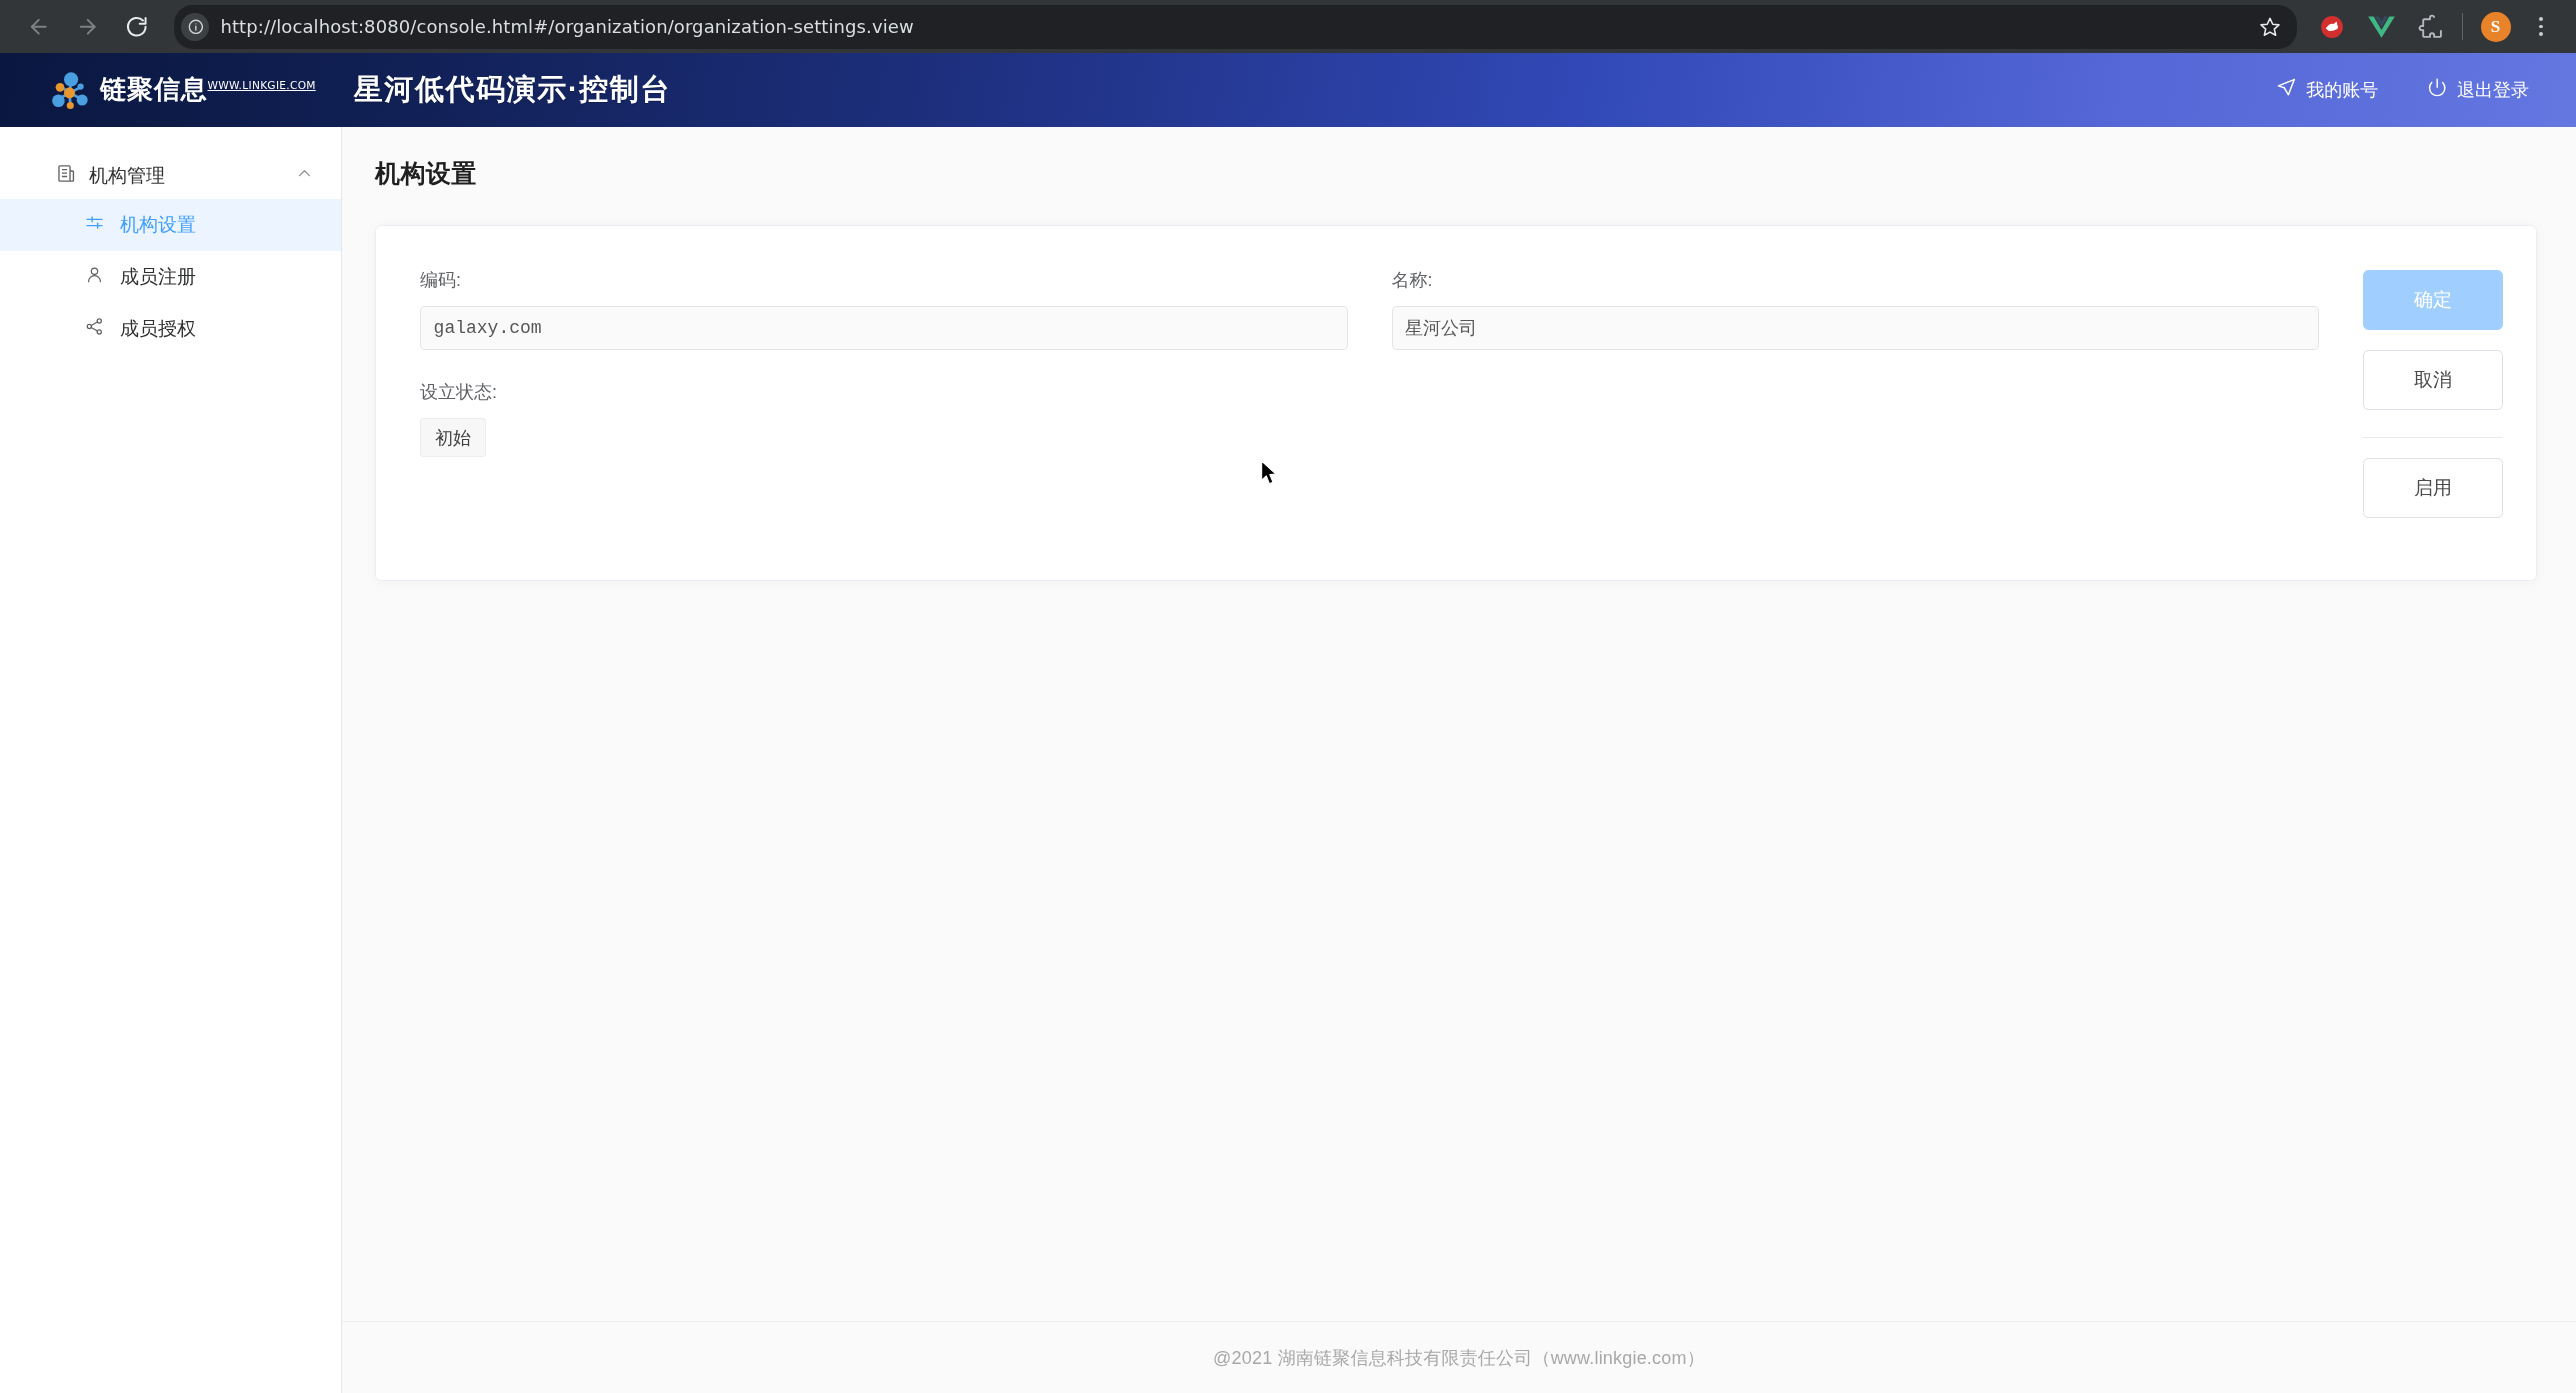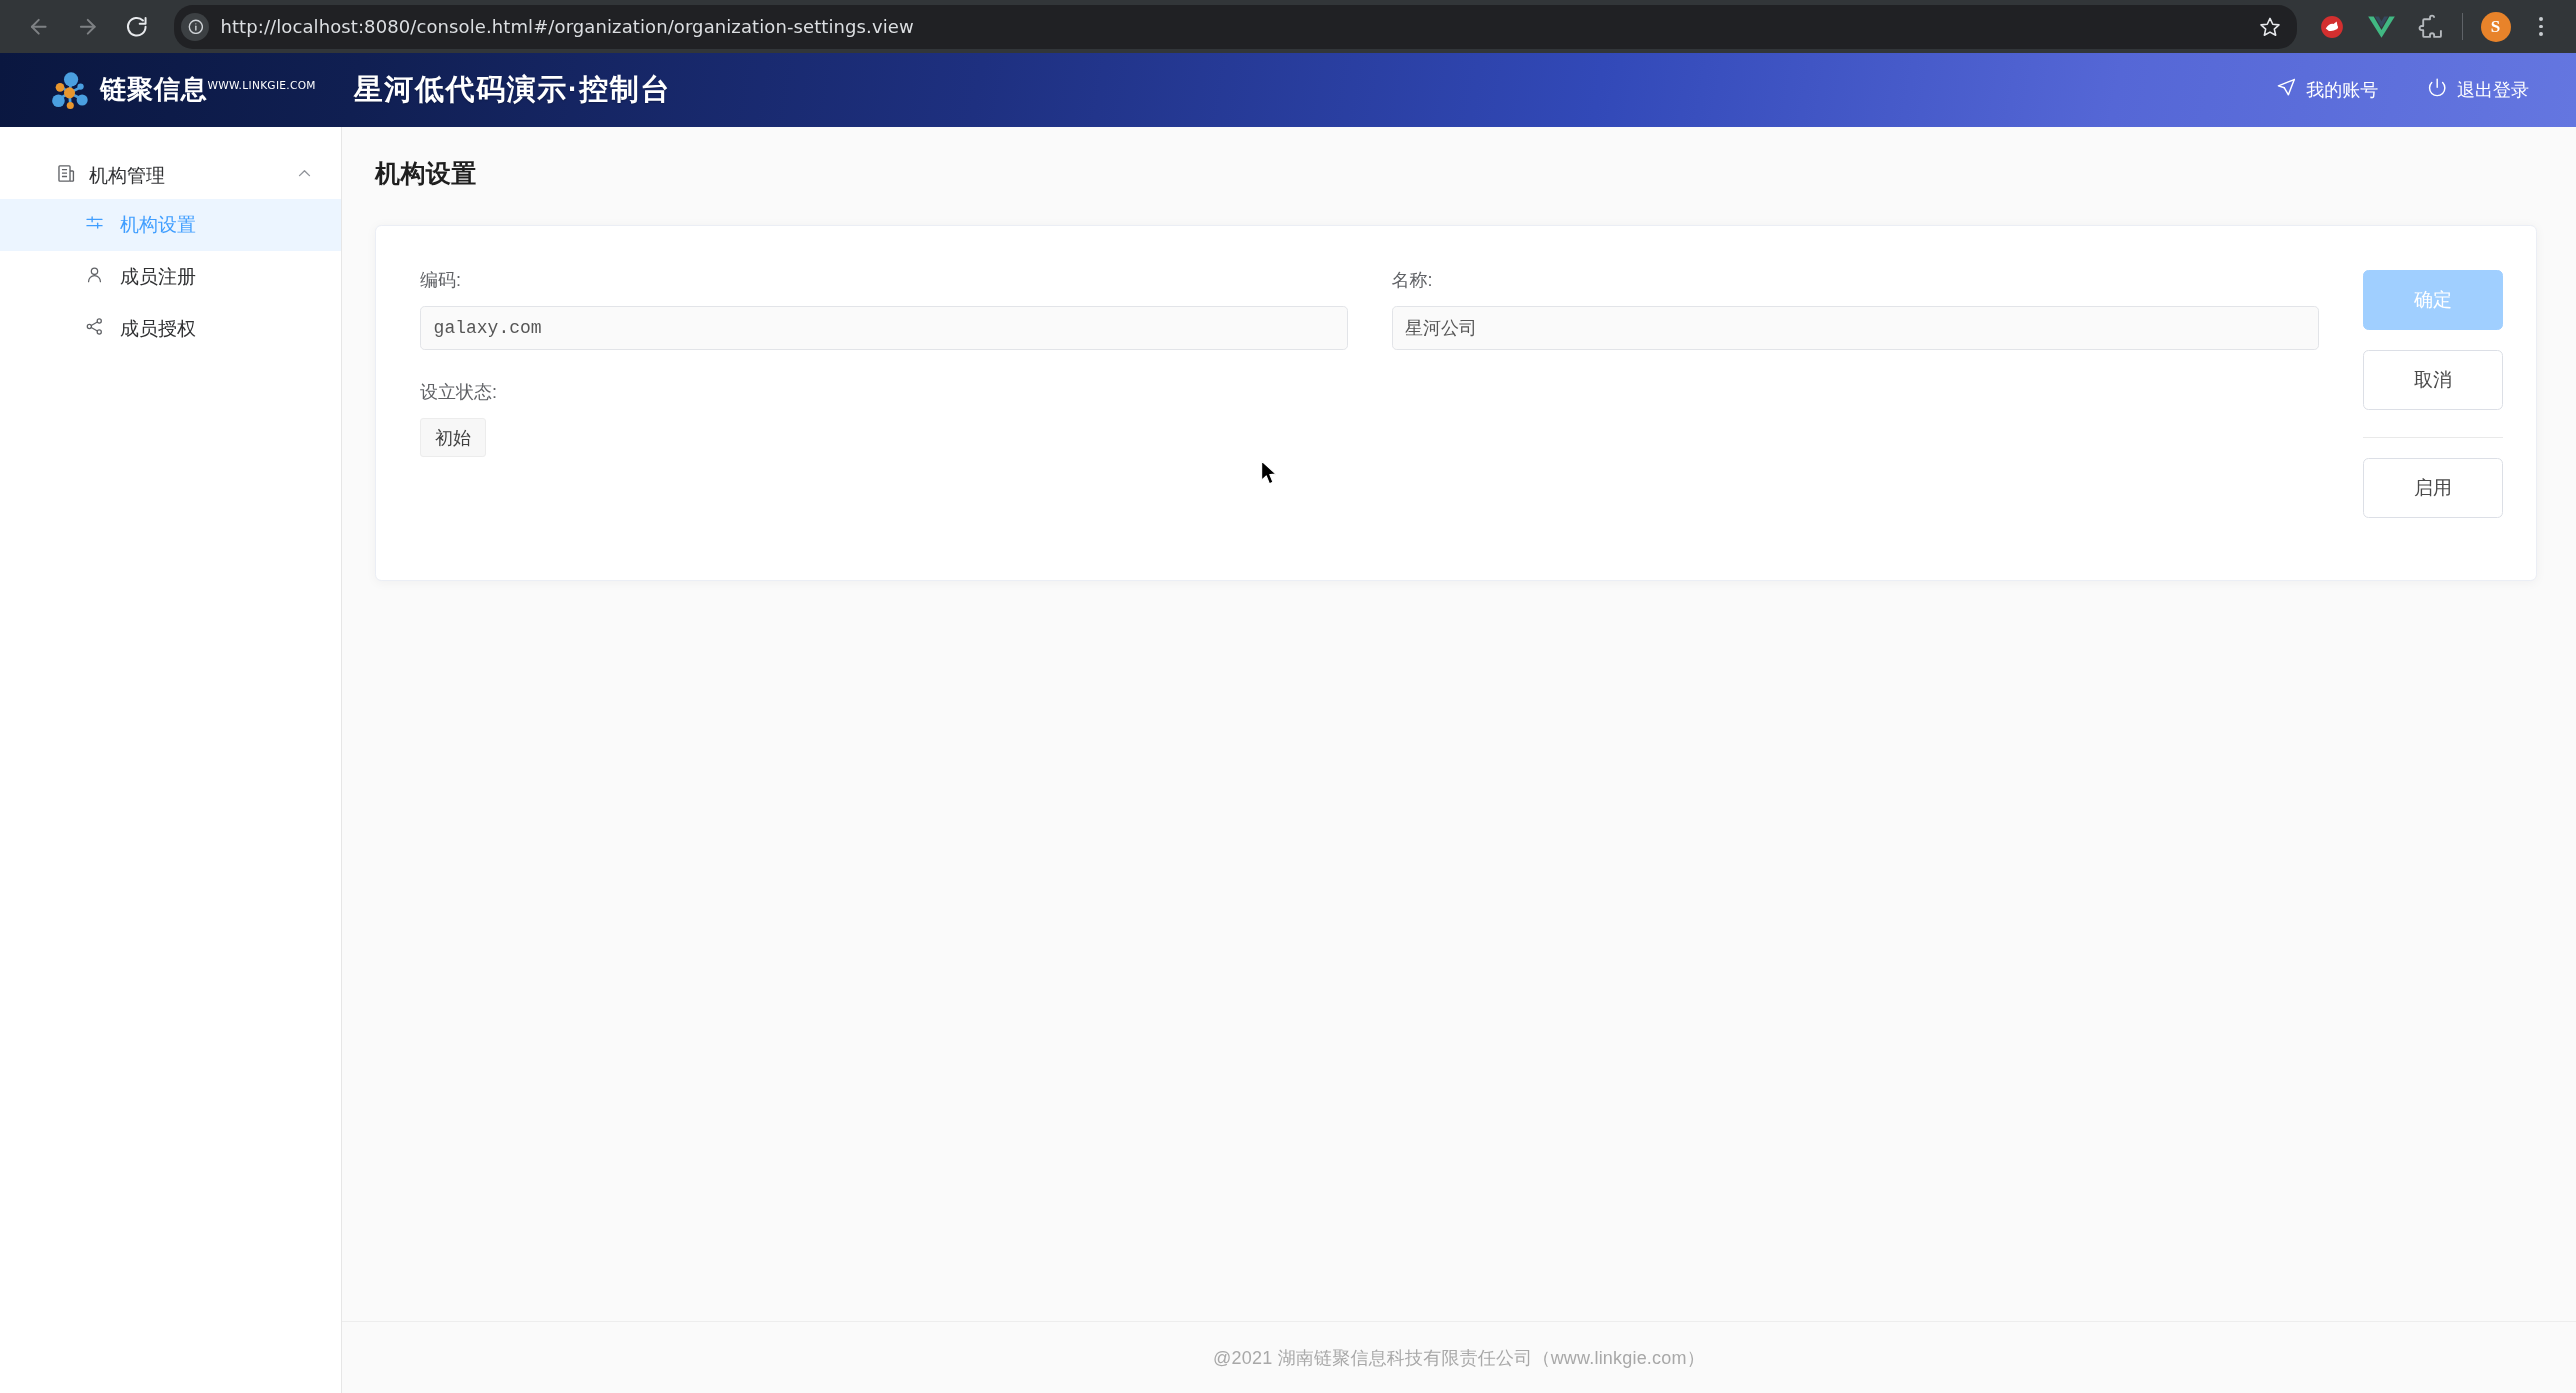--- a/index.html
+++ b/index.html
@@ -113,20 +113,21 @@
     font-weight: bold;
     letter-spacing: 0.8px;
     line-height: 1.05;
   }
   .logo-url {
     color: #ffffff;
     font-size: 10.6px;
     letter-spacing: 0.3px;
     margin-top: 3.1px;
     font-family: "DejaVu Sans", sans-serif;
+    text-decoration: underline;
   }
   .app-title {
     color: #ffffff;
     font-size: 29px;
     font-weight: bold;
     letter-spacing: 1.6px;
     margin-left: 38px;
     text-shadow: 0 0.8px 1.6px rgba(0,0,0,.25);
   }
   .header-actions {

